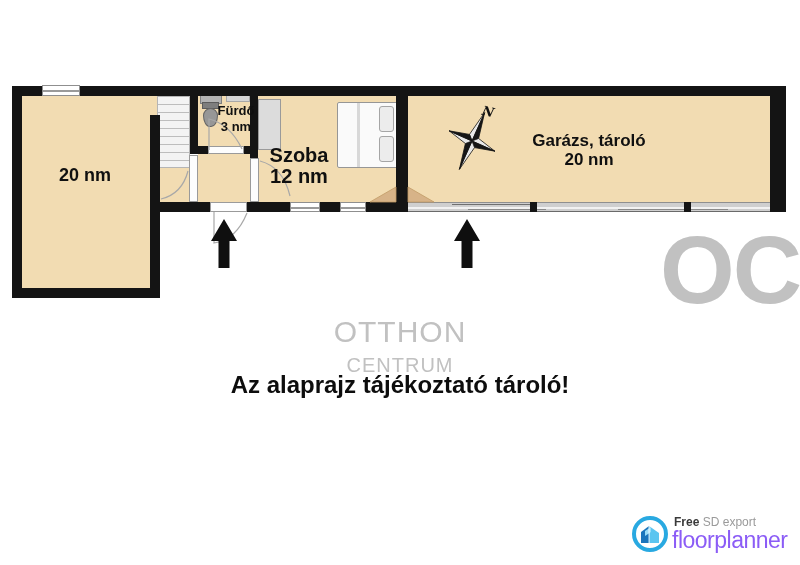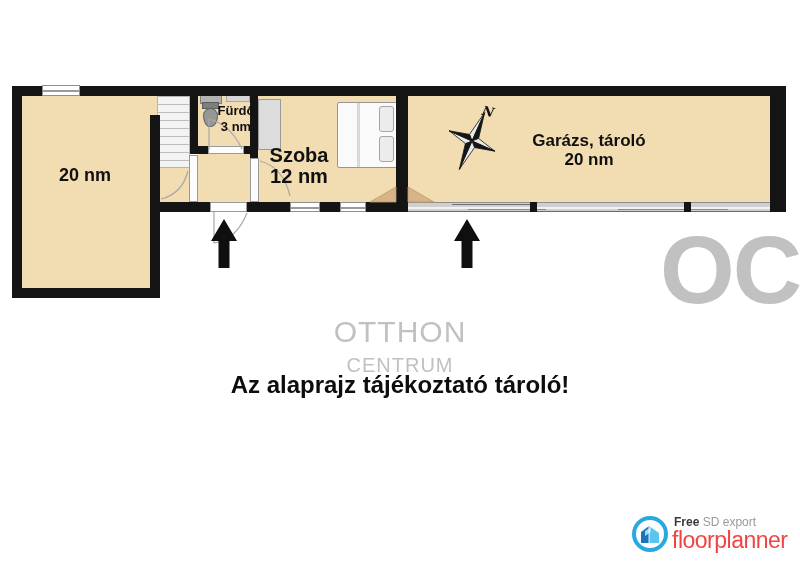--- a/index.html
+++ b/index.html
@@ -138,15 +138,15 @@
   <svg class="overlay" style="left:638px;top:522px;" width="24" height="24" viewBox="0 0 24 24">
     <polygon points="3,10 11,4 11,21 3,21" fill="#1b75bc"></polygon>
     <polygon points="11,4 21,11 21,21 11,21" fill="#5bc5f0"></polygon>
     <polygon points="7,9 13,5 13,10 7,14" fill="#9adcf7"></polygon>
     <rect x="10.6" y="4" width="0.9" height="17" fill="#ffffff"></rect>
   </svg>
   <div class="abs" style="left:674px;top:515px;font-size:12px;line-height:14px;white-space:nowrap;">
     <span style="font-weight:bold;color:#3a3a3a;">Free</span>
     <span style="color:#9a9a9a;">SD export</span>
   </div>
-  <div class="abs" style="left:672px;top:527px;font-size:23px;line-height:26px;color:#ef4444;letter-spacing:-0.5px;">floorplanner</div>
+  <div class="abs" style="left:672px;top:527px;font-size:23px;line-height:26px;color:#8b5cf6;letter-spacing:-0.5px;">floorplanner</div>
 
 </div>
 
 </body></html>

